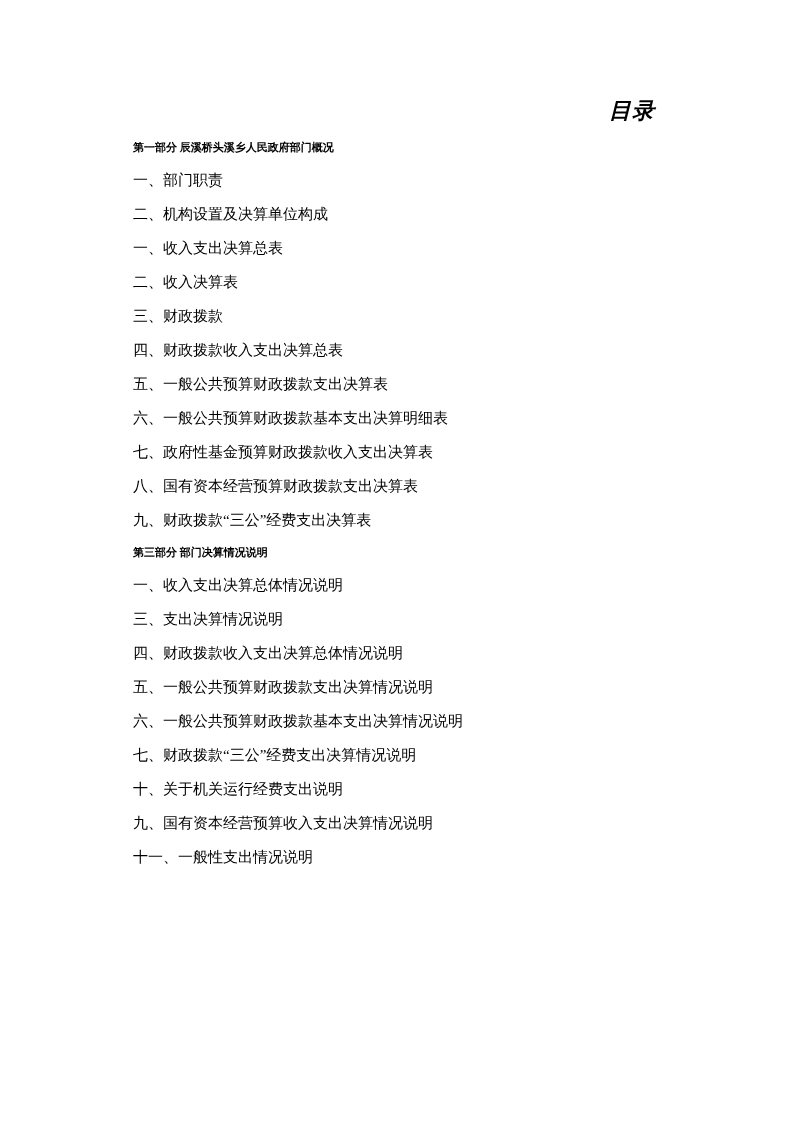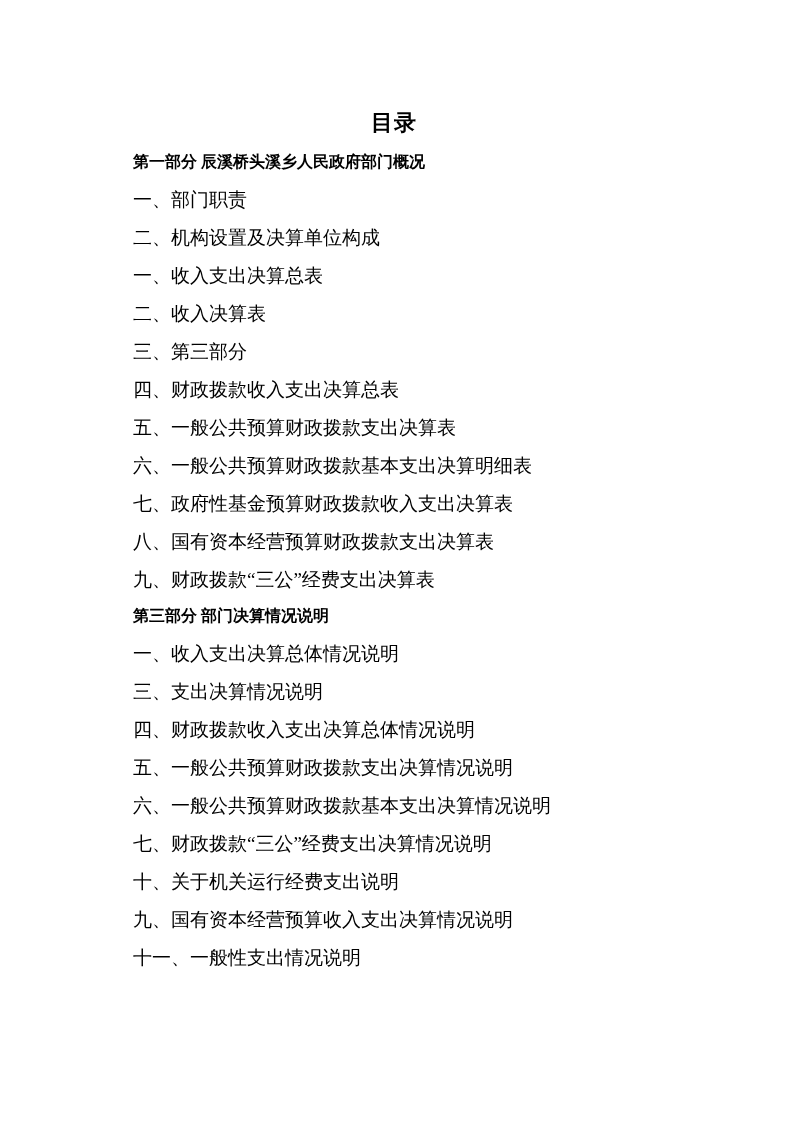--- a/index.html
+++ b/index.html
@@ -15,59 +15,60 @@
     position: relative;
     overflow: hidden;
   }
   .page {
     box-sizing: border-box;
     width: 793px;
     height: 1122px;
     padding: 96px 108px 60px 133px;
   }
   .doc-title {
-    text-align: center;
+    text-align: right;
     font-size: 22px;
     font-weight: bold;
     letter-spacing: 1px;
-    margin: 12px 0 16px 0;
+    margin: 0 0 16px 0;
     padding-right: 30px;
+    font-style: italic;
   }
   .toc {
     list-style: none;
     margin: 0;
     padding: 0;
   }
   .toc-entry {
-    font-size: 19px;
+    font-size: 15px;
     line-height: 1.0;
     margin: 0 0 19px 0;
     white-space: nowrap;
   }
   .toc-entry.part {
     font-weight: bold;
-    font-size: 16px;
+    font-size: 11px;
     margin-bottom: 20px;
   }
   .toc-entry.item {
     font-weight: normal;
   }
 </style>
 </head>
 <body>
 
 <div class="page">
   <h1 class="doc-title">目录</h1>
   <div class="toc">
     <div class="toc-entry part">第一部分 辰溪桥头溪乡人民政府部门概况</div>
     <div class="toc-entry item">一、部门职责</div>
     <div class="toc-entry item">二、机构设置及决算单位构成</div>
     <div class="toc-entry item">一、收入支出决算总表</div>
     <div class="toc-entry item">二、收入决算表</div>
-    <div class="toc-entry item">三、第三部分</div>
+    <div class="toc-entry item">三、财政拨款</div>
     <div class="toc-entry item">四、财政拨款收入支出决算总表</div>
     <div class="toc-entry item">五、一般公共预算财政拨款支出决算表</div>
     <div class="toc-entry item">六、一般公共预算财政拨款基本支出决算明细表</div>
     <div class="toc-entry item">七、政府性基金预算财政拨款收入支出决算表</div>
     <div class="toc-entry item">八、国有资本经营预算财政拨款支出决算表</div>
     <div class="toc-entry item">九、财政拨款“三公”经费支出决算表</div>
     <div class="toc-entry part">第三部分 部门决算情况说明</div>
     <div class="toc-entry item">一、收入支出决算总体情况说明</div>
     <div class="toc-entry item">三、支出决算情况说明</div>
     <div class="toc-entry item">四、财政拨款收入支出决算总体情况说明</div>

